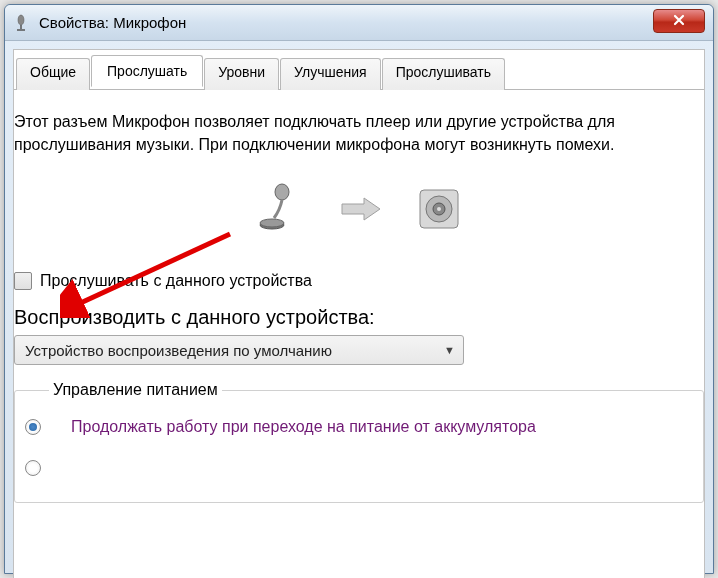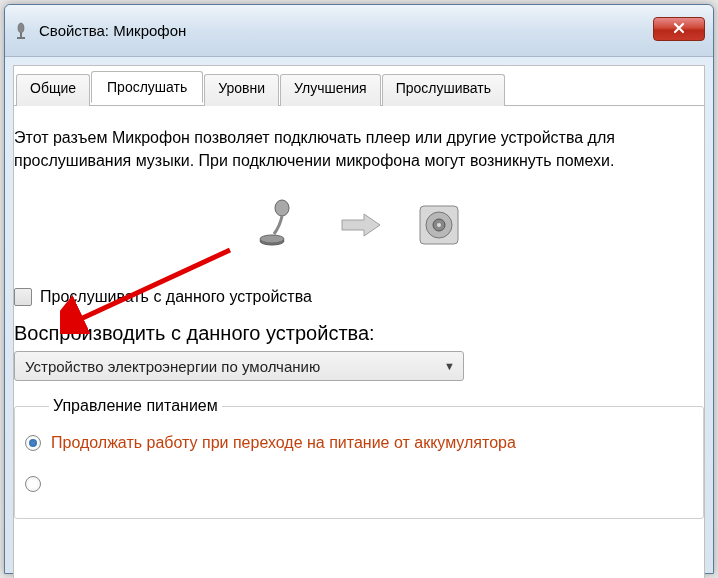--- a/index.html
+++ b/index.html
@@ -7,21 +7,21 @@
     .window {
       background: linear-gradient(to bottom, #e4eef8 0%, #d8e4f0 100%);
       border: 1px solid #5a7a9a;
       border-radius: 6px 6px 0 0;
       margin: 4px;
       height: 570px;
       box-shadow: 0 0 8px rgba(0,0,0,0.3);
       position: relative;
     }
     .titlebar {
-      height: 52px;
+      height: 36px;
       display: flex;
       align-items: center;
       padding: 0 6px;
       background: linear-gradient(to bottom, #eef4fa 0%, #d4e2f0 50%, #c8d8e8 100%);
       border-bottom: 1px solid #a8b8c8;
       border-radius: 6px 6px 0 0;
     }
     .titlebar-icon { width: 20px; height: 20px; margin-right: 8px; }
     .titlebar-title { font-size: 15px; color: #000; flex: 1; }
     .close-btn {
@@ -134,21 +134,21 @@
       position: relative;
     }
     .radio.checked::after {
       content: '';
       position: absolute;
       top: 3px; left: 3px;
       width: 8px; height: 8px;
       background: radial-gradient(circle, #4a88c8 0%, #2a68a8 100%);
       border-radius: 50%;
     }
-    .radio-label { font-size: 16px; color: #c2410c; line-height: 1.35; }
+    .radio-label { font-size: 16px; color: #701a75; line-height: 1.35; margin-left: 20px; }
   </style>
 </head>
 <body>
 
 <div class="window">
   <div class="titlebar">
     <span class="titlebar-icon">
       <svg viewBox="0 0 20 20" width="20" height="20">
         <ellipse cx="10" cy="7" rx="3" ry="5" fill="#888" stroke="#555" stroke-width="0.5"></ellipse>
         <line x1="10" y1="12" x2="10" y2="16" stroke="#555" stroke-width="1.5"></line>
@@ -212,21 +212,21 @@
         </span>
       </div>
 
       <div class="checkbox-row">
         <div class="checkbox"></div>
         <span class="checkbox-label">Прослушивать с данного устройства</span>
       </div>
 
       <div class="field-label">Воспроизводить с данного устройства:</div>
       <div class="dropdown">
-        <span class="dropdown-text">Устройство электроэнергии по умолчанию</span>
+        <span class="dropdown-text">Устройство воспроизведения по умолчанию</span>
         <span class="dropdown-arrow">▼</span>
       </div>
 
       <fieldset class="fieldset">
         <legend class="fieldset-legend">Управление питанием</legend>
         <div class="radio-row">
           <div class="radio checked"></div>
           <span class="radio-label">Продолжать работу при переходе на питание от аккумулятора</span>
         </div>
         <div class="radio-row">

